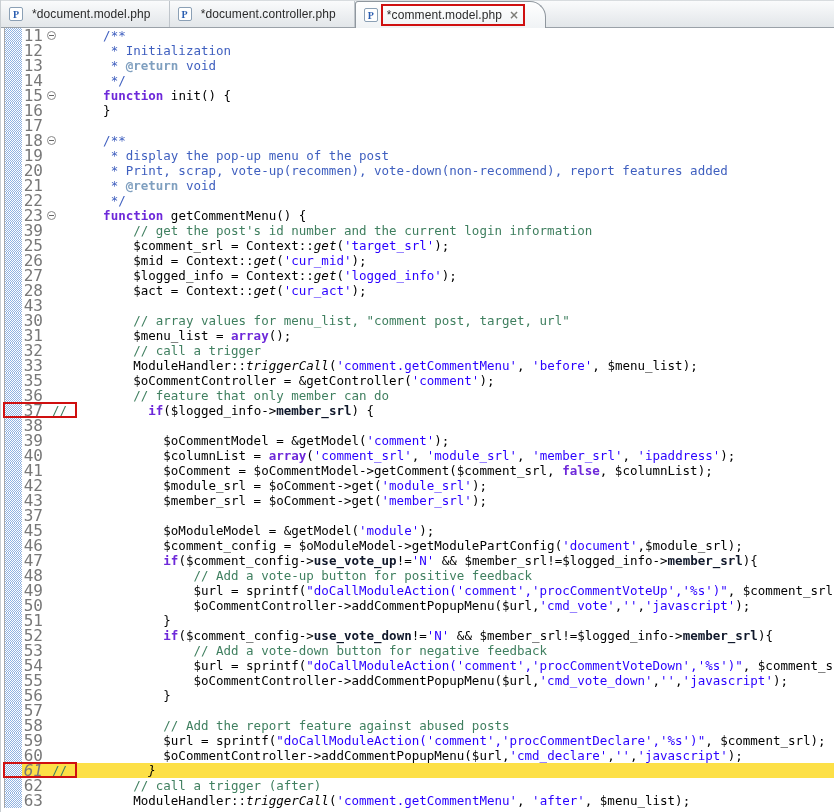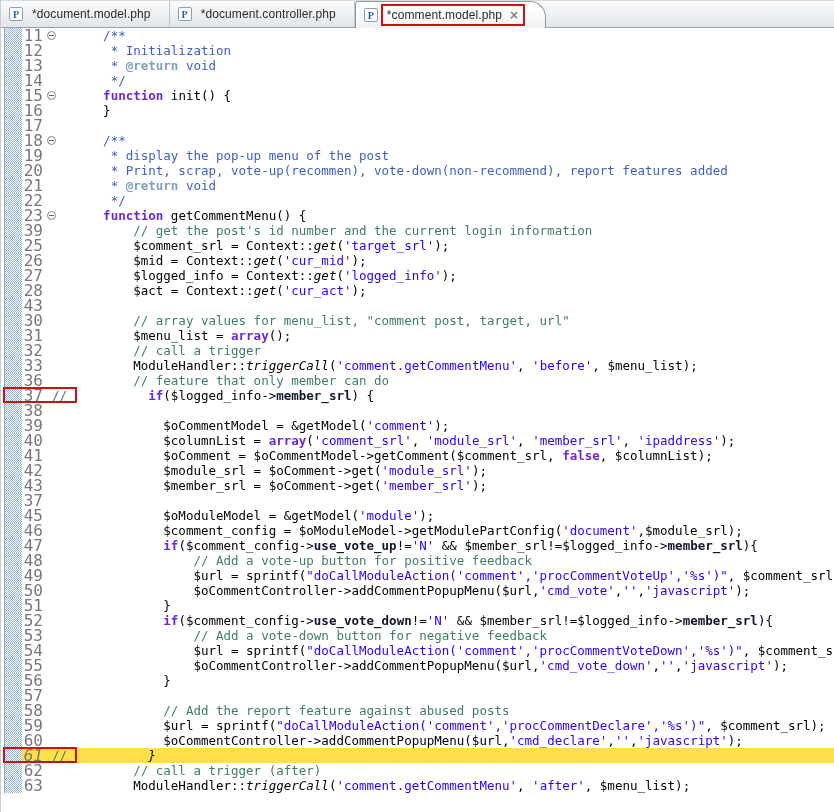--- a/index.html
+++ b/index.html
@@ -280,20 +280,27 @@
       <div class="row">
         <div class="marker"></div>
         <div class="hatch"></div>
         <div class="lnum">33</div>
         <div class="fold"></div>
         <pre class="code"><span class="tk-p">        ModuleHandler::</span><span class="tk-i">triggerCall</span><span class="tk-p">(</span><span class="tk-s">'comment.getCommentMenu'</span><span class="tk-p">, </span><span class="tk-s">'before'</span><span class="tk-p">, $menu_list);</span></pre>
       </div>
       <div class="row">
         <div class="marker"></div>
         <div class="hatch"></div>
+        <div class="lnum">35</div>
+        <div class="fold"></div>
+        <pre class="code"><span class="tk-p">        $oCommentController = &amp;getController(</span><span class="tk-s">'comment'</span><span class="tk-p">);</span></pre>
+      </div>
+      <div class="row">
+        <div class="marker"></div>
+        <div class="hatch"></div>
         <div class="lnum">36</div>
         <div class="fold"></div>
         <pre class="code"><span class="tk-c">        // feature that only member can do</span></pre>
       </div>
       <div class="row">
         <div class="marker"></div>
         <div class="hatch"></div>
         <div class="lnum">37</div>
         <div class="fold"></div>
         <pre class="code"><span class="tk-p">          </span><span class="tk-k">if</span><span class="tk-p">($logged_info-&gt;</span><span class="tk-m">member_srl</span><span class="tk-p">) {</span></pre>

